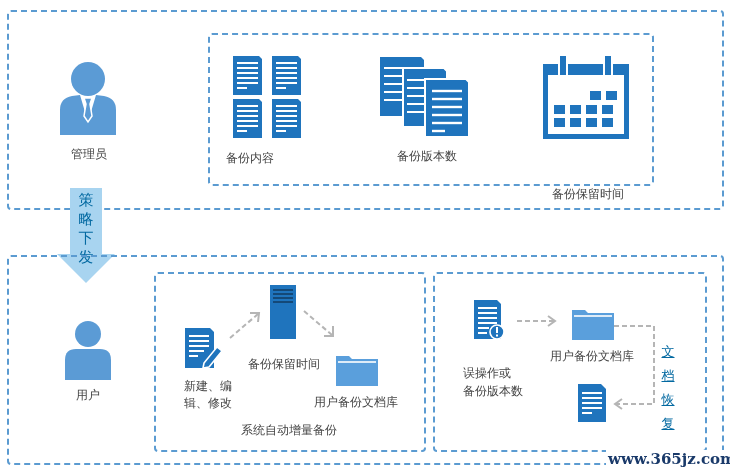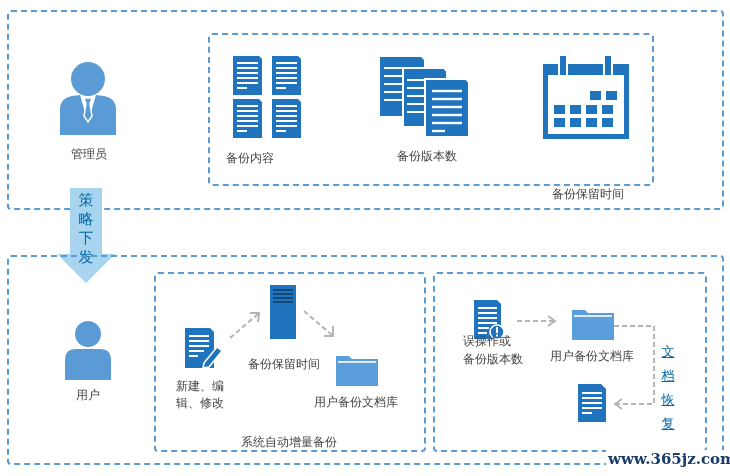--- a/index.html
+++ b/index.html
@@ -144,21 +144,21 @@
     <g stroke="#fff" stroke-width="2">
         <line x1="5" y1="9" x2="25" y2="9"></line>
         <line x1="5" y1="14" x2="25" y2="14"></line>
         <line x1="5" y1="19" x2="25" y2="19"></line>
         <line x1="5" y1="24" x2="20" y2="24"></line>
         <line x1="5" y1="29" x2="14" y2="29"></line>
       </g>
     <path d="M20 36 L33 20 L38 24 L25 40 L19 41 Z" fill="#1f74bd" stroke="#fff" stroke-width="1.6"></path>
   </svg>
 </div>
-<div class="lbl" style="left:176px;top:378px;text-align:center;line-height:17px;">
+<div class="lbl" style="left:184px;top:378px;text-align:center;line-height:17px;">
   <div>新建、编</div>
   <div>辑、修改</div>
 </div>
 
 <div class="abs" style="left:228px;top:310px;">
   <svg width="34" height="30" viewBox="0 0 34 30">
     <line x1="2" y1="28" x2="30" y2="4" stroke="#b5b5b5" stroke-width="2" stroke-dasharray="5,3"></line>
     <path d="M22 3 L31 3 L30 12" fill="none" stroke="#b5b5b5" stroke-width="2"></path>
   </svg>
 </div>
@@ -184,39 +184,39 @@
 </div>
 
 <div class="abs" style="left:336px;top:354px;">
   <svg width="42" height="32" viewBox="0 0 42 32">
     <path d="M0 2 H13 L16 5 H42 V32 H0 Z" fill="#5a9fdc"></path>
     <rect x="2" y="7" width="38" height="2" fill="#fff" opacity="0.8"></rect>
     <rect x="0" y="10" width="42" height="22" fill="#5a9fdc"></rect>
   </svg>
 </div>
 <div class="lbl" style="left:310px;top:394px;width:92px;">用户备份文档库</div>
-<div class="lbl" style="left:235px;top:434px;width:108px;">系统自动增量备份</div>
+<div class="lbl" style="left:235px;top:422px;width:108px;">系统自动增量备份</div>
 
 <div class="abs" style="left:473px;top:299px;">
   <svg width="32" height="42" viewBox="0 0 32 42">
     <path d="M1 1 H24 L28 5 V40 H1 Z" fill="#1f74bd"></path>
     <g stroke="#fff" stroke-width="2">
         <line x1="5" y1="9" x2="24" y2="9"></line>
         <line x1="5" y1="14" x2="24" y2="14"></line>
         <line x1="5" y1="19" x2="24" y2="19"></line>
         <line x1="5" y1="24" x2="24" y2="24"></line>
         <line x1="5" y1="29" x2="16" y2="29"></line>
         <line x1="5" y1="34" x2="14" y2="34"></line>
       </g>
     <circle cx="24" cy="33" r="7" fill="#1f74bd" stroke="#fff" stroke-width="1.6"></circle>
     <rect x="23" y="28" width="2" height="6" fill="#fff"></rect>
       <rect x="23" y="35.5" width="2" height="2" fill="#fff"></rect>
   </svg>
 </div>
-<div class="lbl" style="left:463px;top:332px;text-align:left;line-height:18px;">
+<div class="lbl" style="left:463px;top:364px;text-align:left;line-height:18px;">
   <div>误操作或</div>
   <div>备份版本数</div>
 </div>
 
 <div class="abs" style="left:516px;top:315px;">
   <svg width="42" height="12" viewBox="0 0 42 12">
     <line x1="1" y1="6" x2="38" y2="6" stroke="#b5b5b5" stroke-width="2" stroke-dasharray="5,3"></line>
     <path d="M32 1 L39 6 L32 11" fill="none" stroke="#b5b5b5" stroke-width="2"></path>
   </svg>
 </div>

